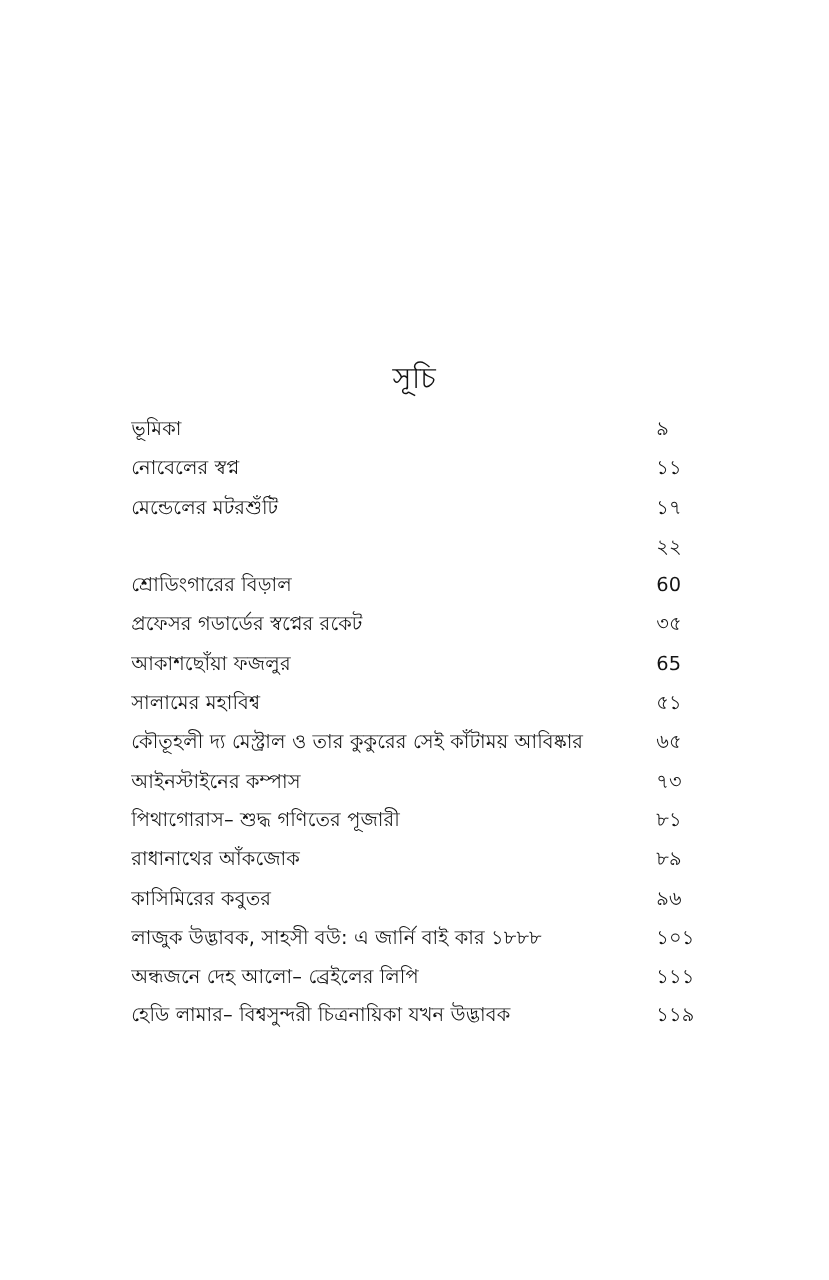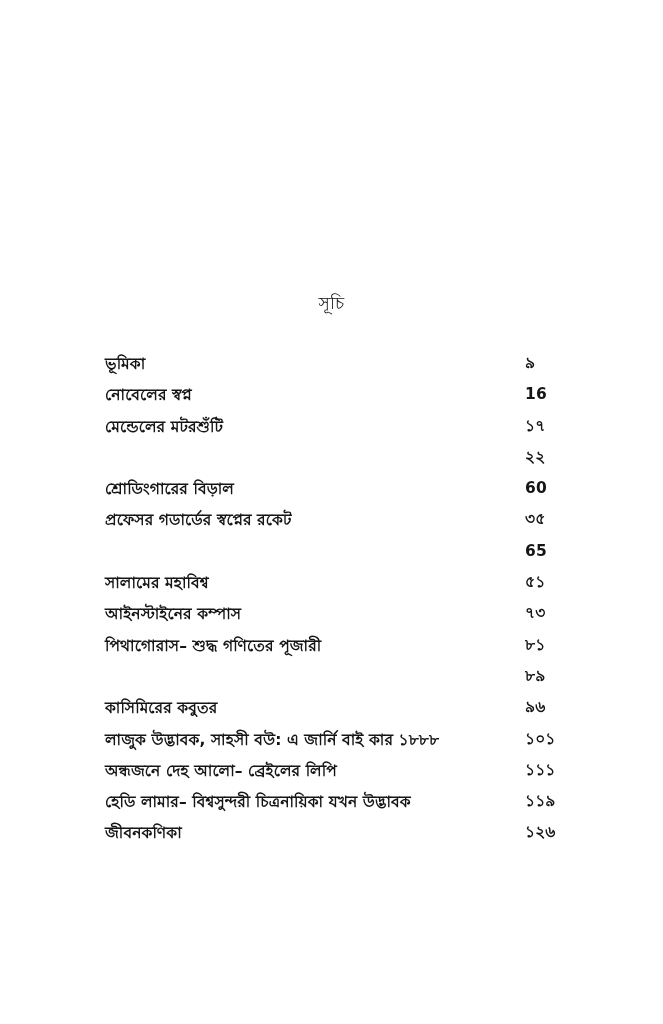--- a/index.html
+++ b/index.html
@@ -27,35 +27,34 @@
     background: #ffffff;
   }
 
   
   .toc-title {
     position: absolute;
     left: 0;
     top: 288px;
     width: 663px;
     text-align: center;
-    font-size: 17px;
+    font-size: 23px;
     line-height: 30px;
     font-weight: 400;
     letter-spacing: 0.3px;
     color: #111111;
     font-family: "DejaVu Sans", "Liberation Sans", sans-serif;
   }
 
   
   .toc-list {
     position: absolute;
     left: 105px;
-    top: 348px;
+    top: 328px;
     width: 460px;
-    font-weight: bold;
   }
 
   .toc-row {
     position: relative;
     height: 31.3px;
     line-height: 31.3px;
     white-space: nowrap;
   }
 
   .toc-label {
@@ -83,30 +82,30 @@
 </head>
 <body>
 
 <div class="page">
 
   <div class="toc-title">সূচি</div>
 
   <div class="toc-list">
 
   <div class="toc-row"><span class="toc-label">ভূমিকা</span><span class="toc-page">৯</span></div>
-      <div class="toc-row"><span class="toc-label">নোবেলের স্বপ্ন</span><span class="toc-page">16</span></div>
+      <div class="toc-row"><span class="toc-label">নোবেলের স্বপ্ন</span><span class="toc-page">১১</span></div>
       <div class="toc-row"><span class="toc-label">মেন্ডেলের মটরশুঁটি</span><span class="toc-page">১৭</span></div>
       <div class="toc-row"><span class="toc-page">২২</span></div>
       <div class="toc-row"><span class="toc-label">শ্রোডিংগারের বিড়াল</span><span class="toc-page">60</span></div>
       <div class="toc-row"><span class="toc-label">প্রফেসর গডার্ডের স্বপ্নের রকেট</span><span class="toc-page">৩৫</span></div>
-      <div class="toc-row"><span class="toc-page">65</span></div>
+      <div class="toc-row"><span class="toc-label">আকাশছোঁয়া ফজলুর</span><span class="toc-page">65</span></div>
       <div class="toc-row"><span class="toc-label">সালামের মহাবিশ্ব</span><span class="toc-page">৫১</span></div>
+      <div class="toc-row"><span class="toc-label">কৌতূহলী দ্য মেস্ট্রাল ও তার কুকুরের সেই কাঁটাময় আবিষ্কার</span><span class="toc-page">৬৫</span></div>
       <div class="toc-row"><span class="toc-label">আইনস্টাইনের কম্পাস</span><span class="toc-page">৭৩</span></div>
       <div class="toc-row"><span class="toc-label">পিথাগোরাস– শুদ্ধ গণিতের পূজারী</span><span class="toc-page">৮১</span></div>
-      <div class="toc-row"><span class="toc-page">৮৯</span></div>
+      <div class="toc-row"><span class="toc-label">রাধানাথের আঁকজোক</span><span class="toc-page">৮৯</span></div>
       <div class="toc-row"><span class="toc-label">কাসিমিরের কবুতর</span><span class="toc-page">৯৬</span></div>
       <div class="toc-row"><span class="toc-label">লাজুক উদ্ভাবক, সাহসী বউ: এ জার্নি বাই কার ১৮৮৮</span><span class="toc-page">১০১</span></div>
       <div class="toc-row"><span class="toc-label">অন্ধজনে দেহ আলো– ব্রেইলের লিপি</span><span class="toc-page">১১১</span></div>
       <div class="toc-row"><span class="toc-label">হেডি লামার– বিশ্বসুন্দরী চিত্রনায়িকা যখন উদ্ভাবক</span><span class="toc-page">১১৯</span></div>
-      <div class="toc-row"><span class="toc-label">জীবনকণিকা</span><span class="toc-page">১২৬</span></div>
     </div>
 
 </div>
 
 </body></html>

